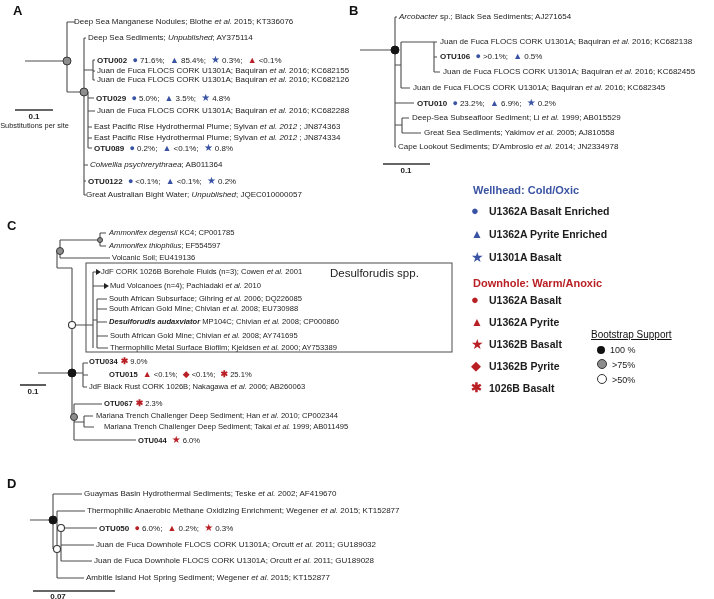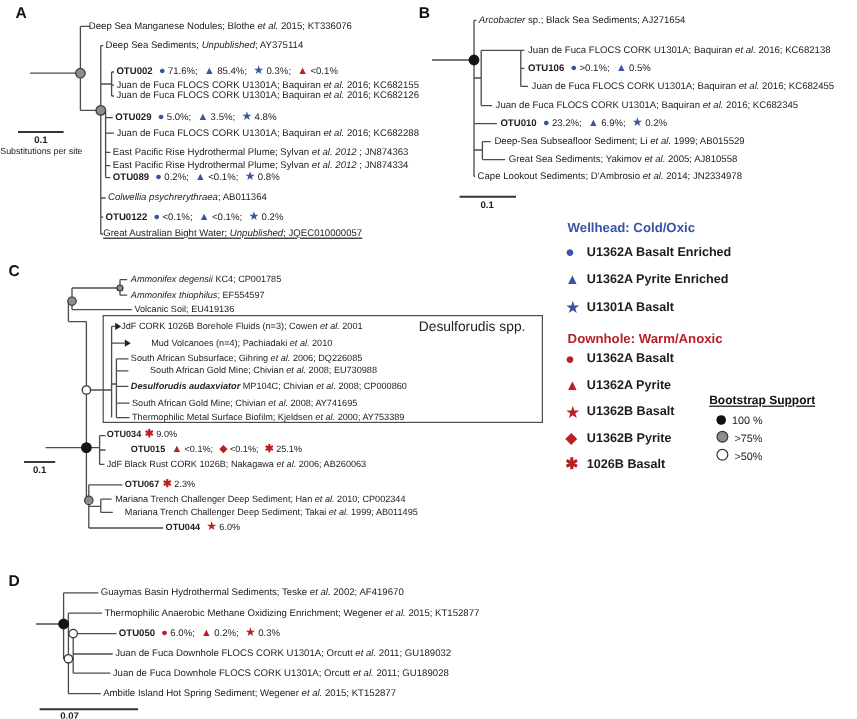--- a/index.html
+++ b/index.html
@@ -25,21 +25,21 @@
   .scale-label{position:absolute;font-size:8px;font-weight:bold;color:#222;text-align:center;}
   .scale-caption{position:absolute;font-size:7.4px;color:#222;text-align:center;}
   .box-label{position:absolute;font-size:11.5px;color:#222;}
   .leg-header{position:absolute;font-weight:bold;font-size:11px;white-space:nowrap;}
   .leg-item{position:absolute;white-space:nowrap;height:16px;line-height:16px;}
   .leg-sym{display:inline-block;width:18px;font-size:13px;vertical-align:middle;text-align:left;}
   .leg-sym.star{font-size:14px;}
   .leg-sym.aster{font-weight:bold;}
   .leg-sym.triangle{font-size:12px;}
   .leg-label{font-weight:bold;font-size:10.5px;color:#1c1c1c;vertical-align:middle;}
-  .boot-title{position:absolute;font-weight:bold;font-size:10px;text-decoration:underline;color:#111;white-space:nowrap;}
+  .boot-title{position:absolute;font-weight:normal;font-size:10px;text-decoration:underline;color:#111;white-space:nowrap;}
   .boot-item{position:absolute;font-size:9px;color:#1c1c1c;white-space:nowrap;height:12px;line-height:12px;}
   .dot{display:inline-block;width:8px;height:8px;border-radius:50%;margin-right:5px;vertical-align:-1px;}
   .dot.black{background:#111;}
   .dot.gray{background:#8d8d8d;border:1px solid #333;}
   .dot.open{background:#fff;border:1px solid #333;}
 </style>
 </head>
 <body>
 
 <div id="figure">
@@ -85,52 +85,52 @@
   <div class="panel-letter" style="left:349px;top:3px;">B</div>
   <div class="panel-letter" style="left:7px;top:218px;">C</div>
   <div class="panel-letter" style="left:7px;top:476px;">D</div>
 
   <div class="scale-label" style="left:22px;top:112px;width:24px;">0.1</div>
   <div class="scale-caption" style="left:-3px;top:121px;width:75px;">Substitutions per site</div>
   <div class="scale-label" style="left:394px;top:166px;width:24px;">0.1</div>
   <div class="scale-label" style="left:21px;top:387px;width:24px;">0.1</div>
   <div class="scale-label" style="left:45px;top:592px;width:26px;">0.07</div>
 
-  <div class="box-label" style="left:330px;top:267px;margin-left:19px;">Desulforudis spp.</div>
+  <div class="box-label" style="left:330px;top:267px;">Desulforudis spp.</div>
 
   <div id="tree-labels">
       <div class="tip" style="left: 74px; top: 16px;"><span class="">Deep Sea Manganese Nodules; Blothe </span><span class="i">et al.</span><span class=""> 2015; KT336076</span></div>
       <div class="tip" style="left: 88px; top: 32px;"><span class="">Deep Sea Sediments; </span><span class="i">Unpublished</span><span class="">; AY375114</span></div>
       <div class="tip" style="left: 97px; top: 54px;"><span class="b">OTU002 </span><span class="sym circle" style="color: rgb(58, 83, 163);">●</span><span class="">71.6%; </span><span class="sym triangle" style="color: rgb(58, 83, 163);">▲</span><span class="">85.4%; </span><span class="sym star" style="color: rgb(58, 83, 163);">★</span><span class="">0.3%; </span><span class="sym triangle" style="color: rgb(185, 32, 37);">▲</span><span class="">&lt;0.1%</span></div>
       <div class="tip" style="left: 97px; top: 65px;"><span class="">Juan de Fuca FLOCS CORK U1301A; Baquiran </span><span class="i">et al.</span><span class=""> 2016; KC682155</span></div>
       <div class="tip" style="left: 97px; top: 74px;"><span class="">Juan de Fuca FLOCS CORK U1301A; Baquiran </span><span class="i">et al.</span><span class=""> 2016; KC682126</span></div>
       <div class="tip" style="left: 96px; top: 92px;"><span class="b">OTU029 </span><span class="sym circle" style="color: rgb(58, 83, 163);">●</span><span class="">5.0%; </span><span class="sym triangle" style="color: rgb(58, 83, 163);">▲</span><span class="">3.5%; </span><span class="sym star" style="color: rgb(58, 83, 163);">★</span><span class="">4.8%</span></div>
       <div class="tip" style="left: 97px; top: 105px;"><span class="">Juan de Fuca FLOCS CORK U1301A; Baquiran </span><span class="i">et al.</span><span class=""> 2016; KC682288</span></div>
       <div class="tip" style="left: 94px; top: 121px;"><span class="">East Pacific Rise Hydrothermal Plume; Sylvan </span><span class="i">et al. 2012</span><span class=""> ; JN874363</span></div>
       <div class="tip" style="left: 94px; top: 132px;"><span class="">East Pacific Rise Hydrothermal Plume; Sylvan </span><span class="i">et al. 2012</span><span class=""> ; JN874334</span></div>
       <div class="tip" style="left: 94px; top: 142px;"><span class="b">OTU089 </span><span class="sym circle" style="color: rgb(58, 83, 163);">●</span><span class="">0.2%; </span><span class="sym triangle" style="color: rgb(58, 83, 163);">▲</span><span class="">&lt;0.1%; </span><span class="sym star" style="color: rgb(58, 83, 163);">★</span><span class="">0.8%</span></div>
       <div class="tip" style="left: 90px; top: 159px;"><span class="i">Colwellia psychrerythraea</span><span class="">; AB011364</span></div>
       <div class="tip" style="left: 88px; top: 175px;"><span class="b">OTU0122 </span><span class="sym circle" style="color: rgb(58, 83, 163);">●</span><span class="">&lt;0.1%; </span><span class="sym triangle" style="color: rgb(58, 83, 163);">▲</span><span class="">&lt;0.1%; </span><span class="sym star" style="color: rgb(58, 83, 163);">★</span><span class="">0.2%</span></div>
-      <div class="tip" style="left: 86px; top: 189px; text-decoration: underline;"><span class="">Great Australian Bight Water; </span><span class="i">Unpublished</span><span class="">; JQEC010000057</span></div>
+      <div class="tip" style="left: 86px; top: 189px;"><span class="">Great Australian Bight Water; </span><span class="i">Unpublished</span><span class="">; JQEC010000057</span></div>
       <div class="tip" style="left: 399px; top: 11px;"><span class="i">Arcobacter</span><span class=""> sp.; Black Sea Sediments; AJ271654</span></div>
       <div class="tip" style="left: 440px; top: 36px;"><span class="">Juan de Fuca FLOCS CORK U1301A; Baquiran </span><span class="i">et al.</span><span class=""> 2016; KC682138</span></div>
       <div class="tip" style="left: 440px; top: 51px;"><span class="b">OTU106 </span><span class="sym circle" style="color: rgb(58, 83, 163);">●</span><span class="">&gt;0.1%; </span><span class="sym triangle" style="color: rgb(58, 83, 163);">▲</span><span class="">0.5%</span></div>
       <div class="tip" style="left: 443px; top: 66px;"><span class="">Juan de Fuca FLOCS CORK U1301A; Baquiran </span><span class="i">et al.</span><span class=""> 2016; KC682455</span></div>
       <div class="tip" style="left: 413px; top: 82px;"><span class="">Juan de Fuca FLOCS CORK U1301A; Baquiran </span><span class="i">et al.</span><span class=""> 2016; KC682345</span></div>
       <div class="tip" style="left: 417px; top: 97px;"><span class="b">OTU010 </span><span class="sym circle" style="color: rgb(58, 83, 163);">●</span><span class="">23.2%; </span><span class="sym triangle" style="color: rgb(58, 83, 163);">▲</span><span class="">6.9%; </span><span class="sym star" style="color: rgb(58, 83, 163);">★</span><span class="">0.2%</span></div>
       <div class="tip" style="left: 412px; top: 112px;"><span class="">Deep-Sea Subseafloor Sediment; Li </span><span class="i">et al.</span><span class=""> 1999; AB015529</span></div>
       <div class="tip" style="left: 424px; top: 127px;"><span class="">Great Sea Sediments; Yakimov </span><span class="i">et al.</span><span class=""> 2005; AJ810558</span></div>
       <div class="tip" style="left: 398px; top: 141px;"><span class="">Cape Lookout Sediments; D'Ambrosio </span><span class="i">et al.</span><span class=""> 2014; JN2334978</span></div>
       <div class="tip small" style="left: 109px; top: 227px;"><span class="i">Ammonifex degensii</span><span class=""> KC4; CP001785</span></div>
       <div class="tip small" style="left: 109px; top: 240px;"><span class="i">Ammonifex thiophilus</span><span class="">; EF554597</span></div>
       <div class="tip small" style="left: 112px; top: 252px;"><span class="">Volcanic Soil; EU419136</span></div>
       <div class="tip small" style="left: 101px; top: 266px;"><span class="">JdF CORK 1026B Borehole Fluids (n=3); Cowen </span><span class="i">et al.</span><span class=""> 2001</span></div>
-      <div class="tip small" style="left: 126px; top: 280px; text-align: right;"><span class="">Mud Volcanoes (n=4); Pachiadaki </span><span class="i">et al.</span><span class=""> 2010</span></div>
+      <div class="tip small" style="left: 110px; top: 280px; text-align: right;"><span class="">Mud Volcanoes (n=4); Pachiadaki </span><span class="i">et al.</span><span class=""> 2010</span></div>
       <div class="tip small" style="left: 109px; top: 293px;"><span class="">South African Subsurface; Gihring </span><span class="i">et al.</span><span class=""> 2006; DQ226085</span></div>
-      <div class="tip small" style="left: 109px; top: 303px; margin-left: 16px;"><span class="">South African Gold Mine; Chivian </span><span class="i">et al.</span><span class=""> 2008; EU730988</span></div>
+      <div class="tip small" style="left: 109px; top: 303px;"><span class="">South African Gold Mine; Chivian </span><span class="i">et al.</span><span class=""> 2008; EU730988</span></div>
       <div class="tip small" style="left: 109px; top: 316px;"><span class="bi">Desulforudis audaxviator</span><span class=""> MP104C; Chivian </span><span class="i">et al.</span><span class=""> 2008; CP000860</span></div>
       <div class="tip small" style="left: 110px; top: 330px;"><span class="">South African Gold Mine; Chivian </span><span class="i">et al.</span><span class=""> 2008; AY741695</span></div>
       <div class="tip small" style="left: 110px; top: 342px;"><span class="">Thermophilic Metal Surface Biofilm; Kjeldsen </span><span class="i">et al.</span><span class=""> 2000; AY753389</span></div>
       <div class="tip small" style="left: 89px; top: 356px;"><span class="b">OTU034</span><span class="sym aster" style="color: rgb(185, 32, 37);">✱</span><span class="">9.0%</span></div>
       <div class="tip small" style="left: 89px; top: 369px; margin-left: 20px;"><span class="b">OTU015 </span><span class="sym triangle" style="color: rgb(185, 32, 37);">▲</span><span class="">&lt;0.1%; </span><span class="sym diamond" style="color: rgb(185, 32, 37);">◆</span><span class="">&lt;0.1%; </span><span class="sym aster" style="color: rgb(185, 32, 37);">✱</span><span class="">25.1%</span></div>
       <div class="tip small" style="left: 89px; top: 381px;"><span class="">JdF Black Rust CORK 1026B; Nakagawa </span><span class="i">et al.</span><span class=""> 2006; AB260063</span></div>
       <div class="tip small" style="left: 104px; top: 398px;"><span class="b">OTU067</span><span class="sym aster" style="color: rgb(185, 32, 37);">✱</span><span class="">2.3%</span></div>
       <div class="tip small" style="left: 96px; top: 410px; text-align: right;"><span class="">Mariana Trench Challenger Deep Sediment; Han </span><span class="i">et al.</span><span class=""> 2010; CP002344</span></div>
       <div class="tip small" style="left: 104px; top: 421px;"><span class="">Mariana Trench Challenger Deep Sediment; Takai </span><span class="i">et al.</span><span class=""> 1999; AB011495</span></div>
       <div class="tip small" style="left: 138px; top: 434px;"><span class="b">OTU044 </span><span class="sym star" style="color: rgb(185, 32, 37);">★</span><span class="">6.0%</span></div>

